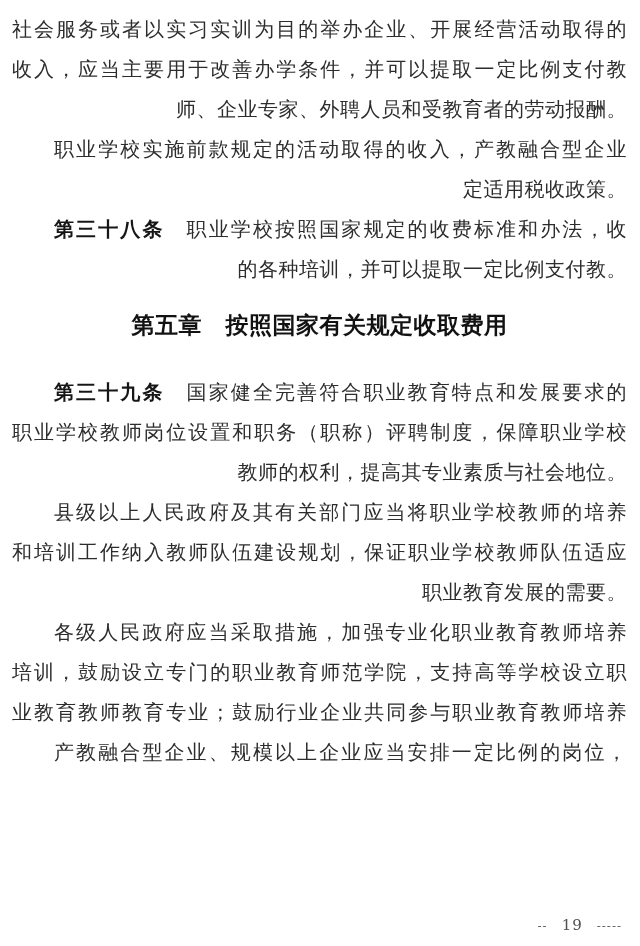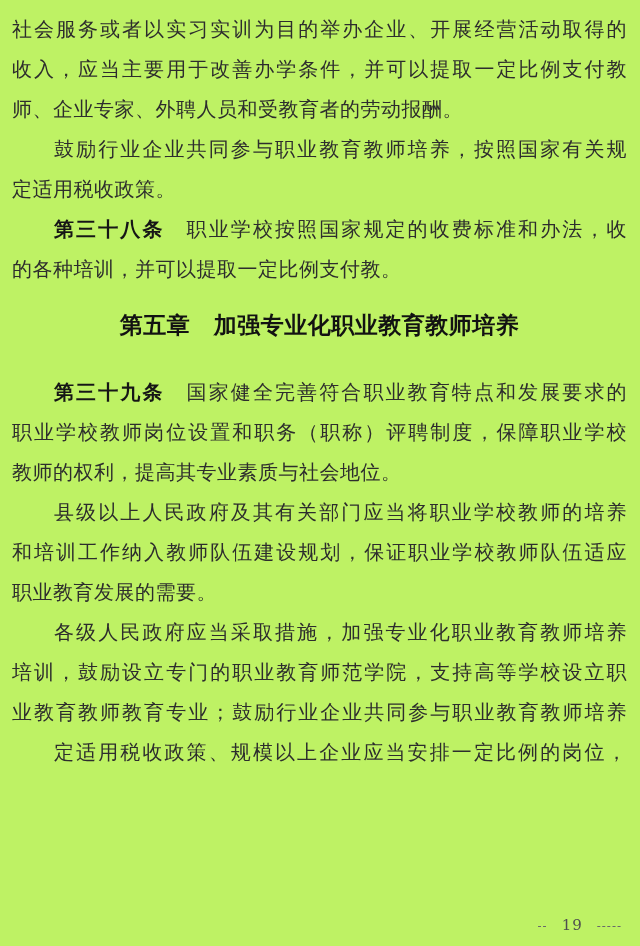--- a/index.html
+++ b/index.html
@@ -5,33 +5,33 @@
   html, body {
     margin: 0;
     padding: 0;
     background: #e8e8e8;
   }
   .page {
     position: relative;
     width: 640px;
     height: 946px;
     margin: 0 auto;
-    background: #bef264;
+    background: #ffffff;
     overflow: hidden;
     font-family: "DejaVu Serif", "Liberation Serif", serif;
     color: #2d2d2d;
   }
   .doc-body {
     padding: 9px 13px 0 12px;
   }
   .line {
     font-size: 20px;
     line-height: 40px;
     letter-spacing: 0.5px;
-    text-align: left;
+    text-align: right;
     white-space: normal;
   }
   .line.justify {
     text-align: justify;
     text-align-last: justify;
   }
   .line.indent {
     text-indent: 42px;
   }
   .line .article-no {
@@ -66,33 +66,33 @@
   .footer .dash-right { margin-left: 14px; }
 </style>
 </head>
 <body>
 
 <div class="page">
   <div class="doc-body" id="doc-body">
       <div class="line justify"><span class="article-no"></span><span>社会服务或者以实习实训为目的举办企业、开展经营活动取得的</span></div>
       <div class="line justify"><span class="article-no"></span><span>收入，应当主要用于改善办学条件，并可以提取一定比例支付教</span></div>
       <div class="line"><span class="article-no"></span><span>师、企业专家、外聘人员和受教育者的劳动报酬。</span></div>
-      <div class="line indent justify"><span class="article-no"></span><span>鼓励行业企业共同参与职业教育教师培养，按照国家有关规</span></div>
+      <div class="line indent justify"><span class="article-no"></span><span>职业学校实施前款规定的活动取得的收入，产教融合型企业</span></div>
       <div class="line"><span class="article-no"></span><span>定适用税收政策。</span></div>
       <div class="line indent justify"><span class="article-no">第三十八条</span><span>　职业学校按照国家规定的收费标准和办法，收</span></div>
       <div class="line"><span class="article-no"></span><span>的各种培训，并可以提取一定比例支付教。</span></div>
-      <div class="line heading"><span class="article-no"></span><span>第五章　加强专业化职业教育教师培养</span></div>
+      <div class="line heading"><span class="article-no"></span><span>第五章　按照国家有关规定收取费用</span></div>
       <div class="line indent justify"><span class="article-no">第三十九条</span><span>　国家健全完善符合职业教育特点和发展要求的</span></div>
       <div class="line justify"><span class="article-no"></span><span>职业学校教师岗位设置和职务（职称）评聘制度，保障职业学校</span></div>
       <div class="line"><span class="article-no"></span><span>教师的权利，提高其专业素质与社会地位。</span></div>
       <div class="line indent justify"><span class="article-no"></span><span>县级以上人民政府及其有关部门应当将职业学校教师的培养</span></div>
       <div class="line justify"><span class="article-no"></span><span>和培训工作纳入教师队伍建设规划，保证职业学校教师队伍适应</span></div>
       <div class="line"><span class="article-no"></span><span>职业教育发展的需要。</span></div>
       <div class="line indent justify"><span class="article-no"></span><span>各级人民政府应当采取措施，加强专业化职业教育教师培养</span></div>
       <div class="line justify"><span class="article-no"></span><span>培训，鼓励设立专门的职业教育师范学院，支持高等学校设立职</span></div>
       <div class="line justify"><span class="article-no"></span><span>业教育教师教育专业；鼓励行业企业共同参与职业教育教师培养</span></div>
-      <div class="line indent justify"><span class="article-no"></span><span>定适用税收政策、规模以上企业应当安排一定比例的岗位，</span></div>
+      <div class="line indent justify"><span class="article-no"></span><span>产教融合型企业、规模以上企业应当安排一定比例的岗位，</span></div>
     </div>
 
   <div class="footer">
     <span class="dash dash-left">--</span><span>19</span><span class="dash dash-right">-----</span>
   </div>
 </div>
 
 </body></html>

